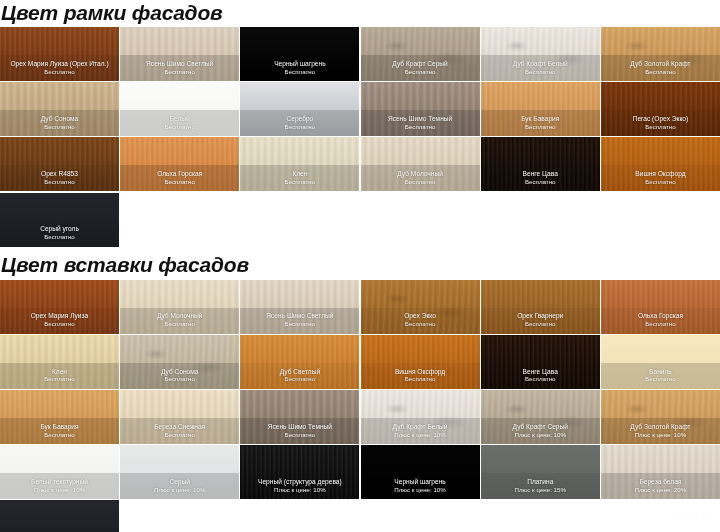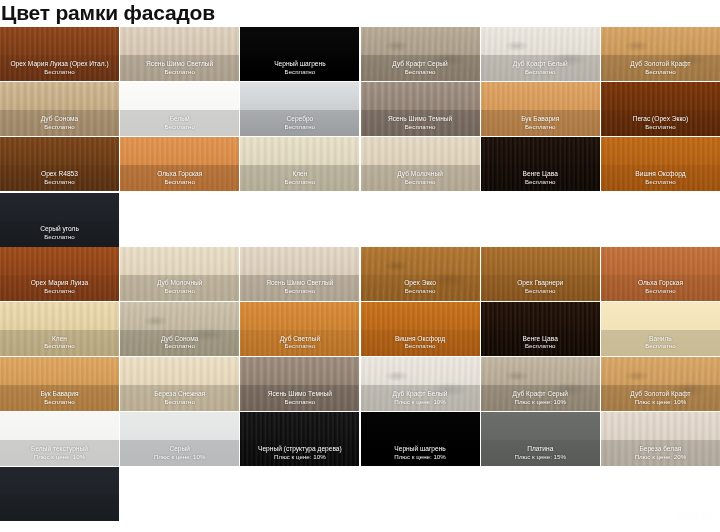--- a/index.html
+++ b/index.html
@@ -13,20 +13,21 @@
   .page{width:720px;height:532px;position:relative;}
 
   .section-title{
     font-size:21px;
     font-weight:bold;
     color:#111111;
     letter-spacing:-0.2px;
     line-height:1;
     padding:0 0 0 1px;
     margin:0;
+    font-style:italic;
   }
   #title-1{padding-top:2px;padding-bottom:4px;}
   #title-2{padding-top:7px;padding-bottom:5px;}
 
   .grid{
     display:grid;
     grid-template-columns:repeat(6,119px);
     column-gap:1.2px;
     row-gap:1.2px;
   }
@@ -270,20 +271,21 @@
       </div>
       <div class="swatch dark" style="background: linear-gradient(rgb(34, 37, 43) 0%, rgb(26, 29, 34) 100%);">
         <span class="tex flat"></span>
         <div class="cap">
           <span class="nm">Серый уголь</span>
           <span class="pr">Бесплатно</span>
         </div>
       </div>
     </div>
 
+  <h2 class="section-title" id="title-2">Цвет вставки фасадов</h2>
   <div class="grid" id="grid-2">
       <div class="swatch dark" style="background: linear-gradient(rgb(160, 75, 24) 0%, rgb(125, 56, 19) 100%);">
         <span class="tex grain-v"></span>
         <div class="cap">
           <span class="nm">Орех Мария Луиза</span>
           <span class="pr">Бесплатно</span>
         </div>
       </div>
       <div class="swatch light" style="background: linear-gradient(rgb(233, 221, 198) 0%, rgb(219, 205, 176) 100%);">
         <span class="tex grain-vs"></span>

